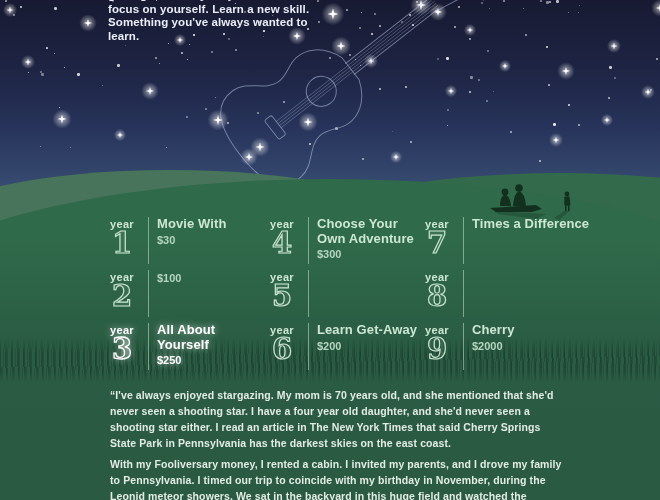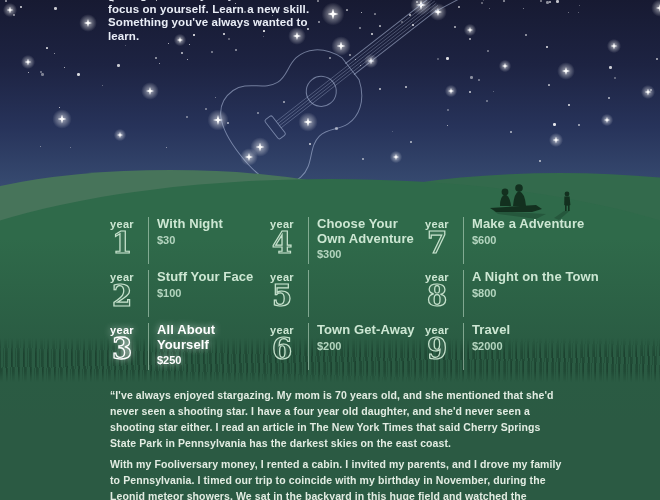--- a/index.html
+++ b/index.html
@@ -365,32 +365,31 @@
 learn.</div>
 
   <div class="rewards">
       <div class="reward-cell">
         <div class="year-block">
           <span class="year-word">year</span>
           <span class="year-num">1</span>
         </div>
         <div class="vdiv"></div>
         <div class="reward-info">
-          <div class="reward-title">With Night</div>
+          <div class="reward-title">Movie With</div>
           <div class="reward-amount">$30</div>
         </div>
       </div>
       <div class="reward-cell">
         <div class="year-block">
           <span class="year-word">year</span>
           <span class="year-num">2</span>
         </div>
         <div class="vdiv"></div>
         <div class="reward-info">
-          <div class="reward-title">Stuff Your Face</div>
           <div class="reward-amount">$100</div>
         </div>
       </div>
       <div class="reward-cell highlight">
         <div class="year-block">
           <span class="year-word">year</span>
           <span class="year-num">3</span>
         </div>
         <div class="vdiv"></div>
         <div class="reward-info">
@@ -416,54 +415,49 @@
         </div>
         <div class="vdiv"></div>
       </div>
       <div class="reward-cell">
         <div class="year-block">
           <span class="year-word">year</span>
           <span class="year-num">6</span>
         </div>
         <div class="vdiv"></div>
         <div class="reward-info">
-          <div class="reward-title">Town Get-Away</div>
+          <div class="reward-title">Learn Get-Away</div>
           <div class="reward-amount">$200</div>
         </div>
       </div>
       <div class="reward-cell">
         <div class="year-block">
           <span class="year-word">year</span>
           <span class="year-num">7</span>
         </div>
         <div class="vdiv"></div>
         <div class="reward-info">
-          <div class="reward-title">Make a Adventure</div>
-          <div class="reward-amount">$600</div>
+          <div class="reward-title">Times a Difference</div>
         </div>
       </div>
       <div class="reward-cell">
         <div class="year-block">
           <span class="year-word">year</span>
           <span class="year-num">8</span>
         </div>
         <div class="vdiv"></div>
-        <div class="reward-info">
-          <div class="reward-title">A Night on the Town</div>
-          <div class="reward-amount">$800</div>
-        </div>
       </div>
       <div class="reward-cell">
         <div class="year-block">
           <span class="year-word">year</span>
           <span class="year-num">9</span>
         </div>
         <div class="vdiv"></div>
         <div class="reward-info">
-          <div class="reward-title">Travel</div>
+          <div class="reward-title">Cherry</div>
           <div class="reward-amount">$2000</div>
         </div>
       </div>
     </div>
 
   <div class="story">
     <p>“I've always enjoyed stargazing. My mom is 70 years old, and she mentioned that she'd never seen a shooting star. I have a four year old daughter, and she'd never seen a shooting star either. I read an article in The New York Times that said Cherry Springs State Park in Pennsylvania has the darkest skies on the east coast.</p>
     <p>With my Fooliversary money, I rented a cabin. I invited my parents, and I drove my family to Pennsylvania. I timed our trip to coincide with my birthday in November, during the Leonid meteor showers. We sat in the backyard in this huge field and watched the shooting stars. On the second night, I hired an astronomer. He brought his telescope and gave us a tour of the skies.</p>
   </div>
 

